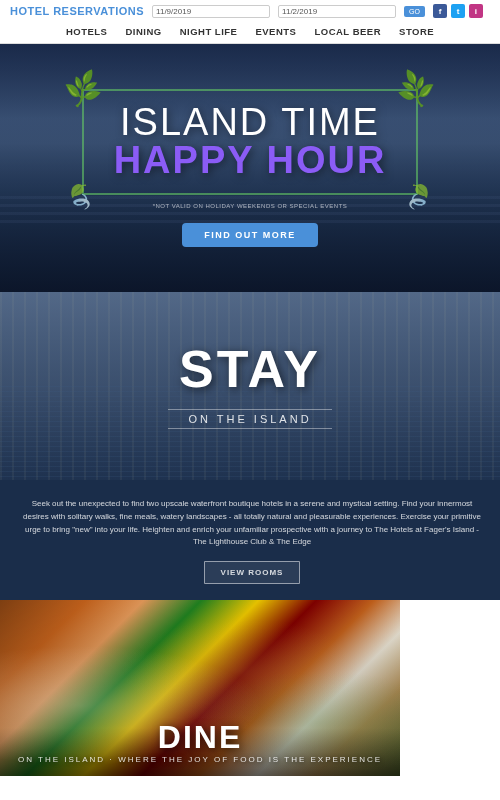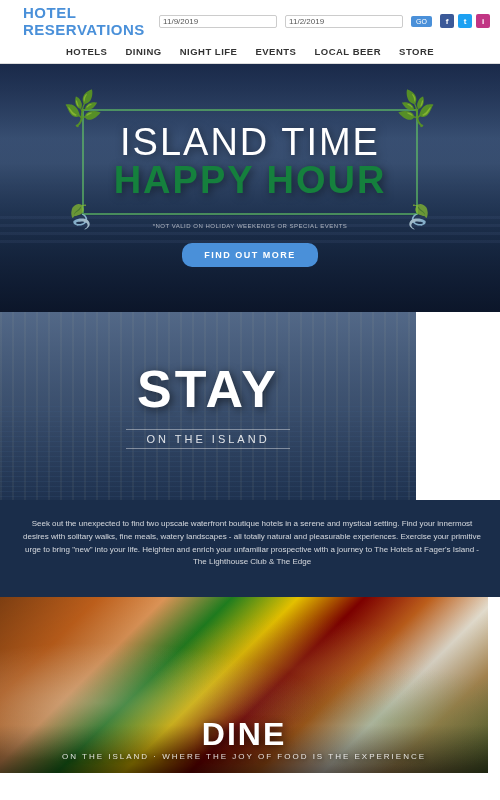--- a/index.html
+++ b/index.html
@@ -34,26 +34,25 @@
       height: 32px;
       background: transparent;
       position: relative;
     }
     .header-right {
       display: flex;
       align-items: center;
       gap: 8px;
     }
     .hotel-res-label {
-      font-size: 15px;
+      font-size: 11px;
       color: #4a90d9;
       text-transform: uppercase;
       font-weight: bold;
       letter-spacing: 0.5px;
-      margin-left: 13px;
     }
     .date-input {
       font-size: 8px;
       color: #555;
       border: 1px solid #ccc;
       padding: 1px 3px;
       border-radius: 2px;
       background: #fff;
     }
     .search-btn {
@@ -179,21 +178,21 @@
       font-weight: 400;
       color: #fff;
       text-transform: uppercase;
       line-height: 1.0;
       letter-spacing: 2px;
       text-shadow: 2px 2px 8px rgba(0,0,0,0.5);
     }
     .hero-title-line2 {
       font-size: 38px;
       font-weight: 900;
-      color: #15803d;
+      color: #8b5cf6;
       text-transform: uppercase;
       line-height: 1.0;
       letter-spacing: 2px;
       text-shadow: 2px 2px 8px rgba(0,0,0,0.5);
     }
     .hero-subtitle {
       font-size: 9px;
       color: #7dc832;
       text-transform: uppercase;
       letter-spacing: 2px;
@@ -210,28 +209,28 @@
     .hero-cta {
       margin-top: 14px;
       background: #4a90d9;
       color: #fff;
       font-size: 9px;
       font-weight: bold;
       text-transform: uppercase;
       letter-spacing: 1.5px;
       padding: 7px 22px;
       border: none;
-      border-radius: 10px;
+      border-radius: 4px;
       cursor: pointer;
     }
 
     
     .stay-section {
       position: relative;
-      width: 416px;
+      width: 500px;
       height: 188px;
       overflow: hidden;
     }
     .stay-bg {
       position: absolute;
       top: 0; left: 0; right: 0; bottom: 0;
       background: linear-gradient(180deg,
         rgba(60,90,130,0.85) 0%,
         rgba(40,65,100,0.9) 40%,
         rgba(20,35,60,0.95) 100%
@@ -312,21 +311,21 @@
       border: 1px solid rgba(255,255,255,0.5);
       background: rgba(255,255,255,0.08);
       color: rgba(255,255,255,0.8);
       cursor: pointer;
       border-radius: 1px;
     }
 
     
     .food-section {
       position: relative;
-      width: 488px;
+      width: 400px;
       height: 176px;
       overflow: hidden;
     }
     .food-bg {
       position: absolute;
       top: 0; left: 0; right: 0; bottom: 0;
       
       background: linear-gradient(135deg,
         #8B4513 0%,
         #D2691E 15%,
@@ -436,20 +435,21 @@
     z-index:2;"></div>
   <div class="stay-content">
     <div class="stay-title">STAY</div>
     <div class="stay-subtitle">ON THE ISLAND</div>
   </div>
 </section>
 
 <div class="hotel-info-section">
   <p class="hotel-info-text">Seek out the unexpected to find two upscale waterfront boutique hotels in a serene and mystical setting. Find your innermost desires with solitary walks, fine meals, watery landscapes - all totally natural and pleasurable experiences. Exercise your primitive urge to bring "new" into your life. Heighten and enrich your unfamiliar prospective with a journey to The Hotels at Fager's Island - The Lighthouse Club &amp; The Edge</p>
   <div class="hotel-btns">
+    <button class="hotel-btn">VIEW ROOMS</button>
   </div>
 </div>
 
 <section class="food-section">
   <div class="food-bg"></div>
 
   <div style="position:absolute;top:0;left:0;right:0;bottom:0;z-index:2;
     background:
       radial-gradient(ellipse at 20% 60%, rgba(255,255,240,0.25) 0%, transparent 40%),
       radial-gradient(ellipse at 60% 40%, rgba(200,160,80,0.2) 0%, transparent 35%),

